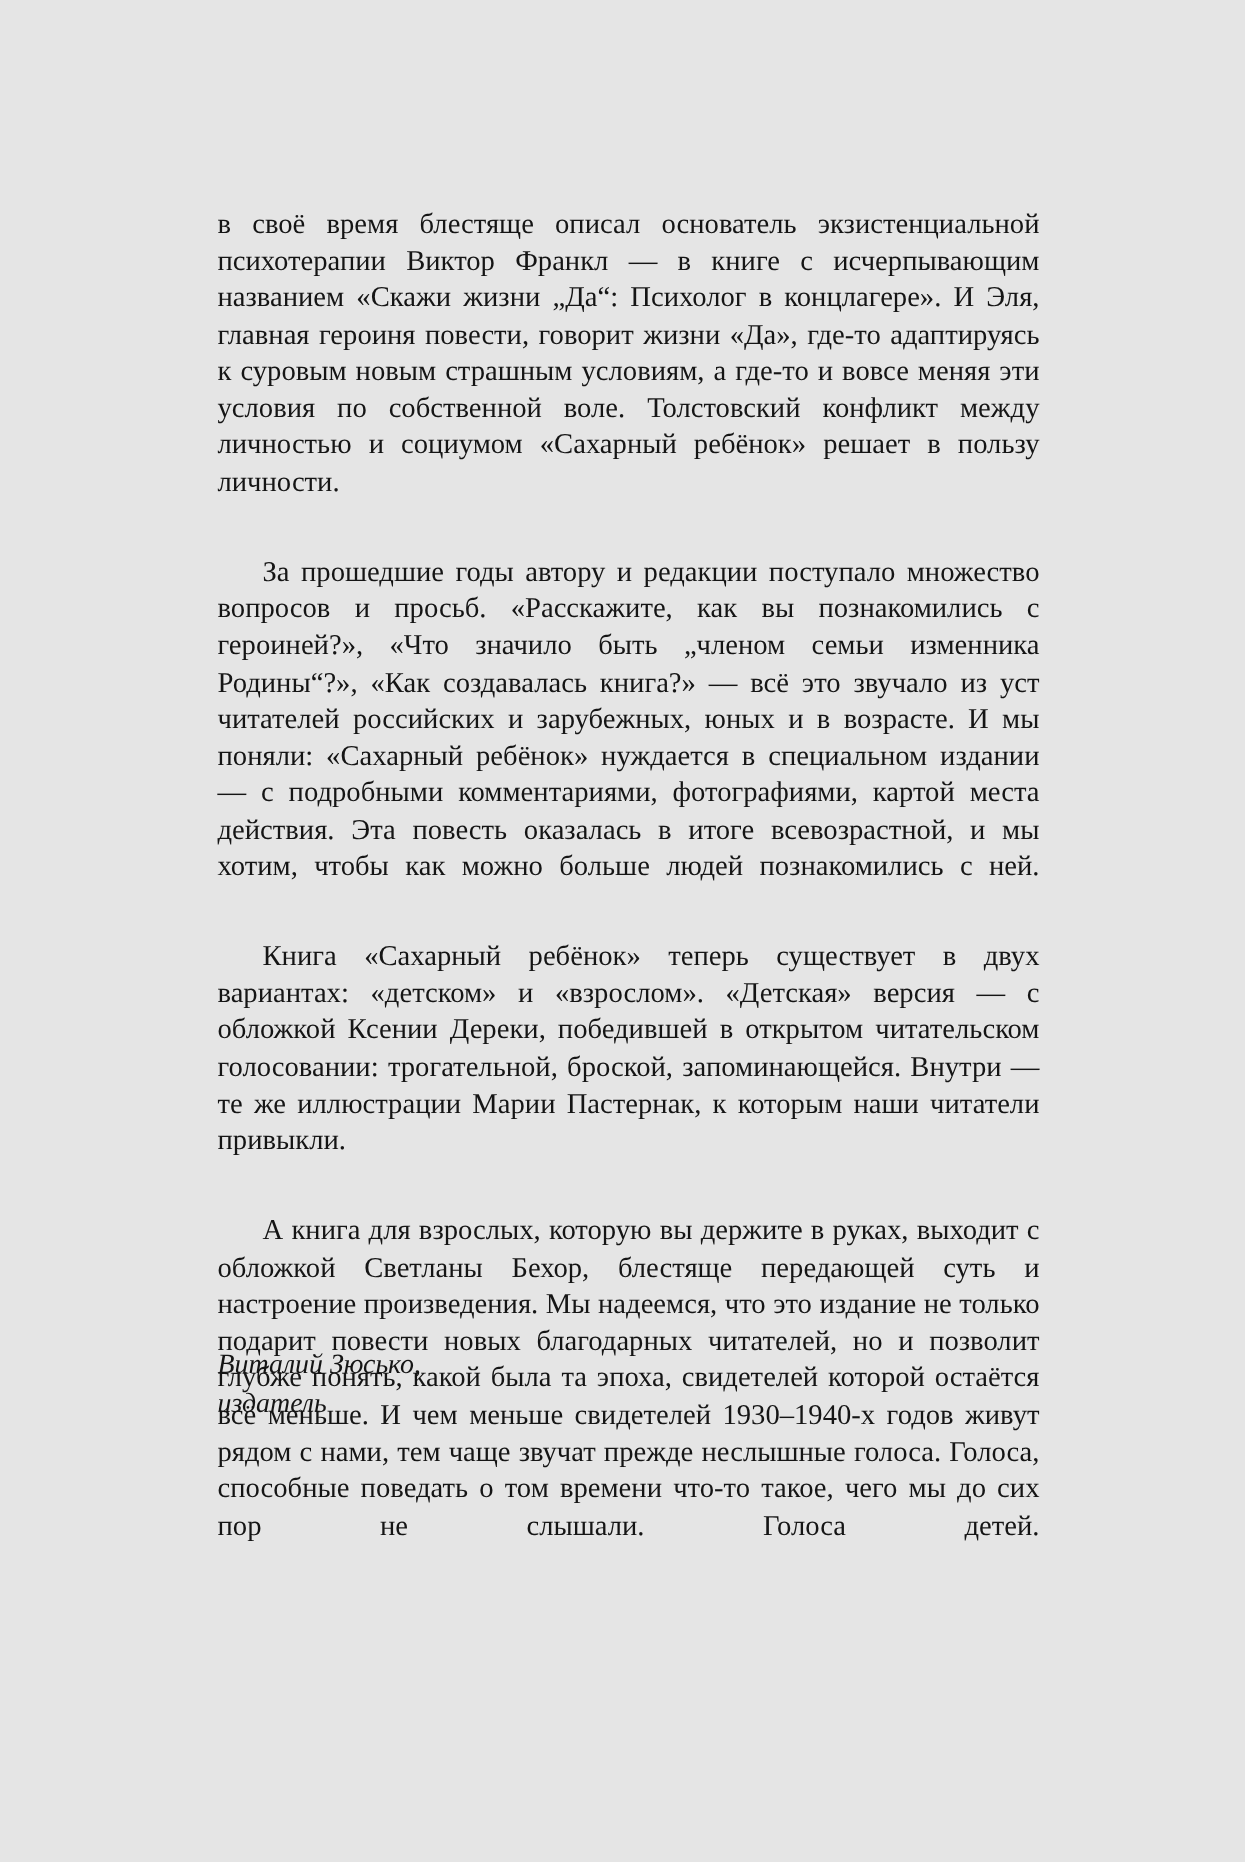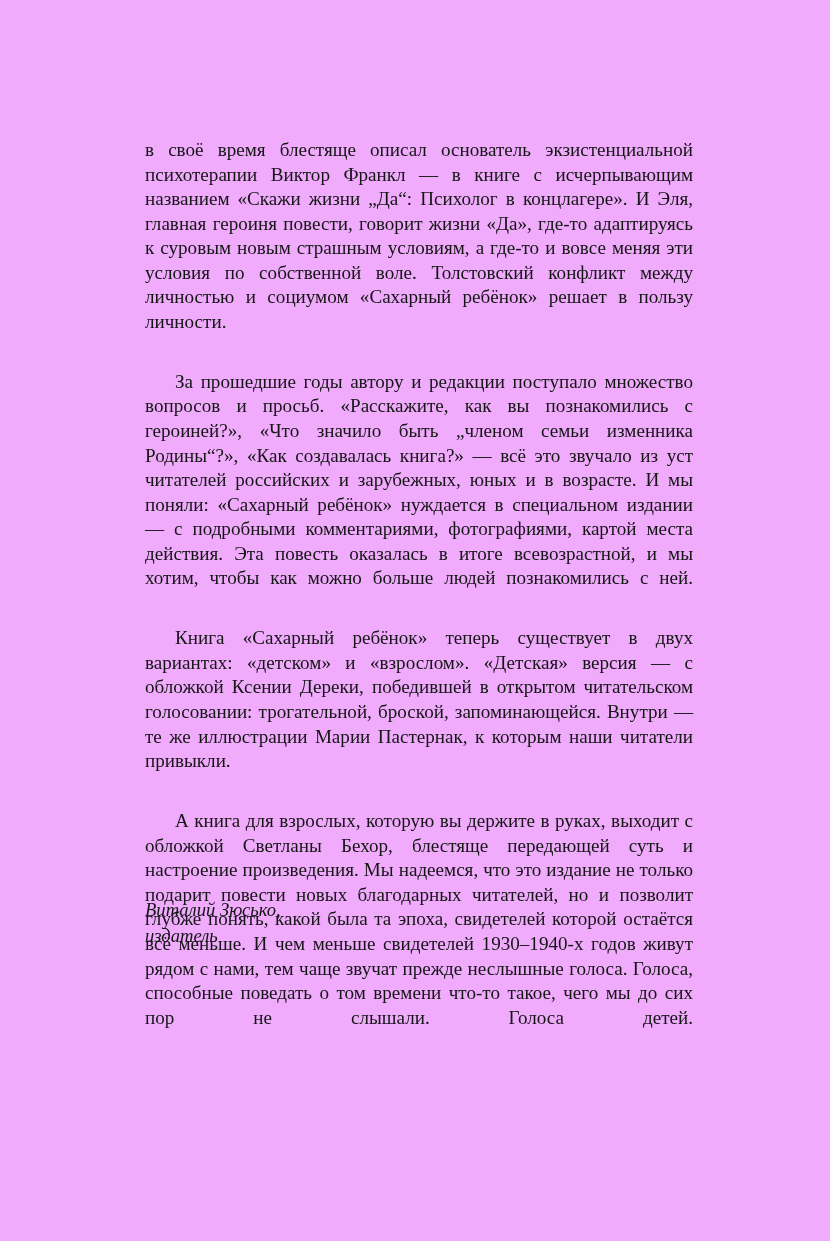--- a/index.html
+++ b/index.html
@@ -15,21 +15,21 @@
     overflow: hidden;
     font-family: "Liberation Serif", "DejaVu Serif", serif;
     color: #1a1a1a;
     -webkit-font-smoothing: antialiased;
   }
 
   
   .page {
     position: absolute;
     inset: 0;
-    background: #f0abfc;
+    background: #e5e5e5;
   }
 
   
   .text-column {
     position: absolute;
     left: 145px;
     top: 138px;
     width: 548px;
   }
 

